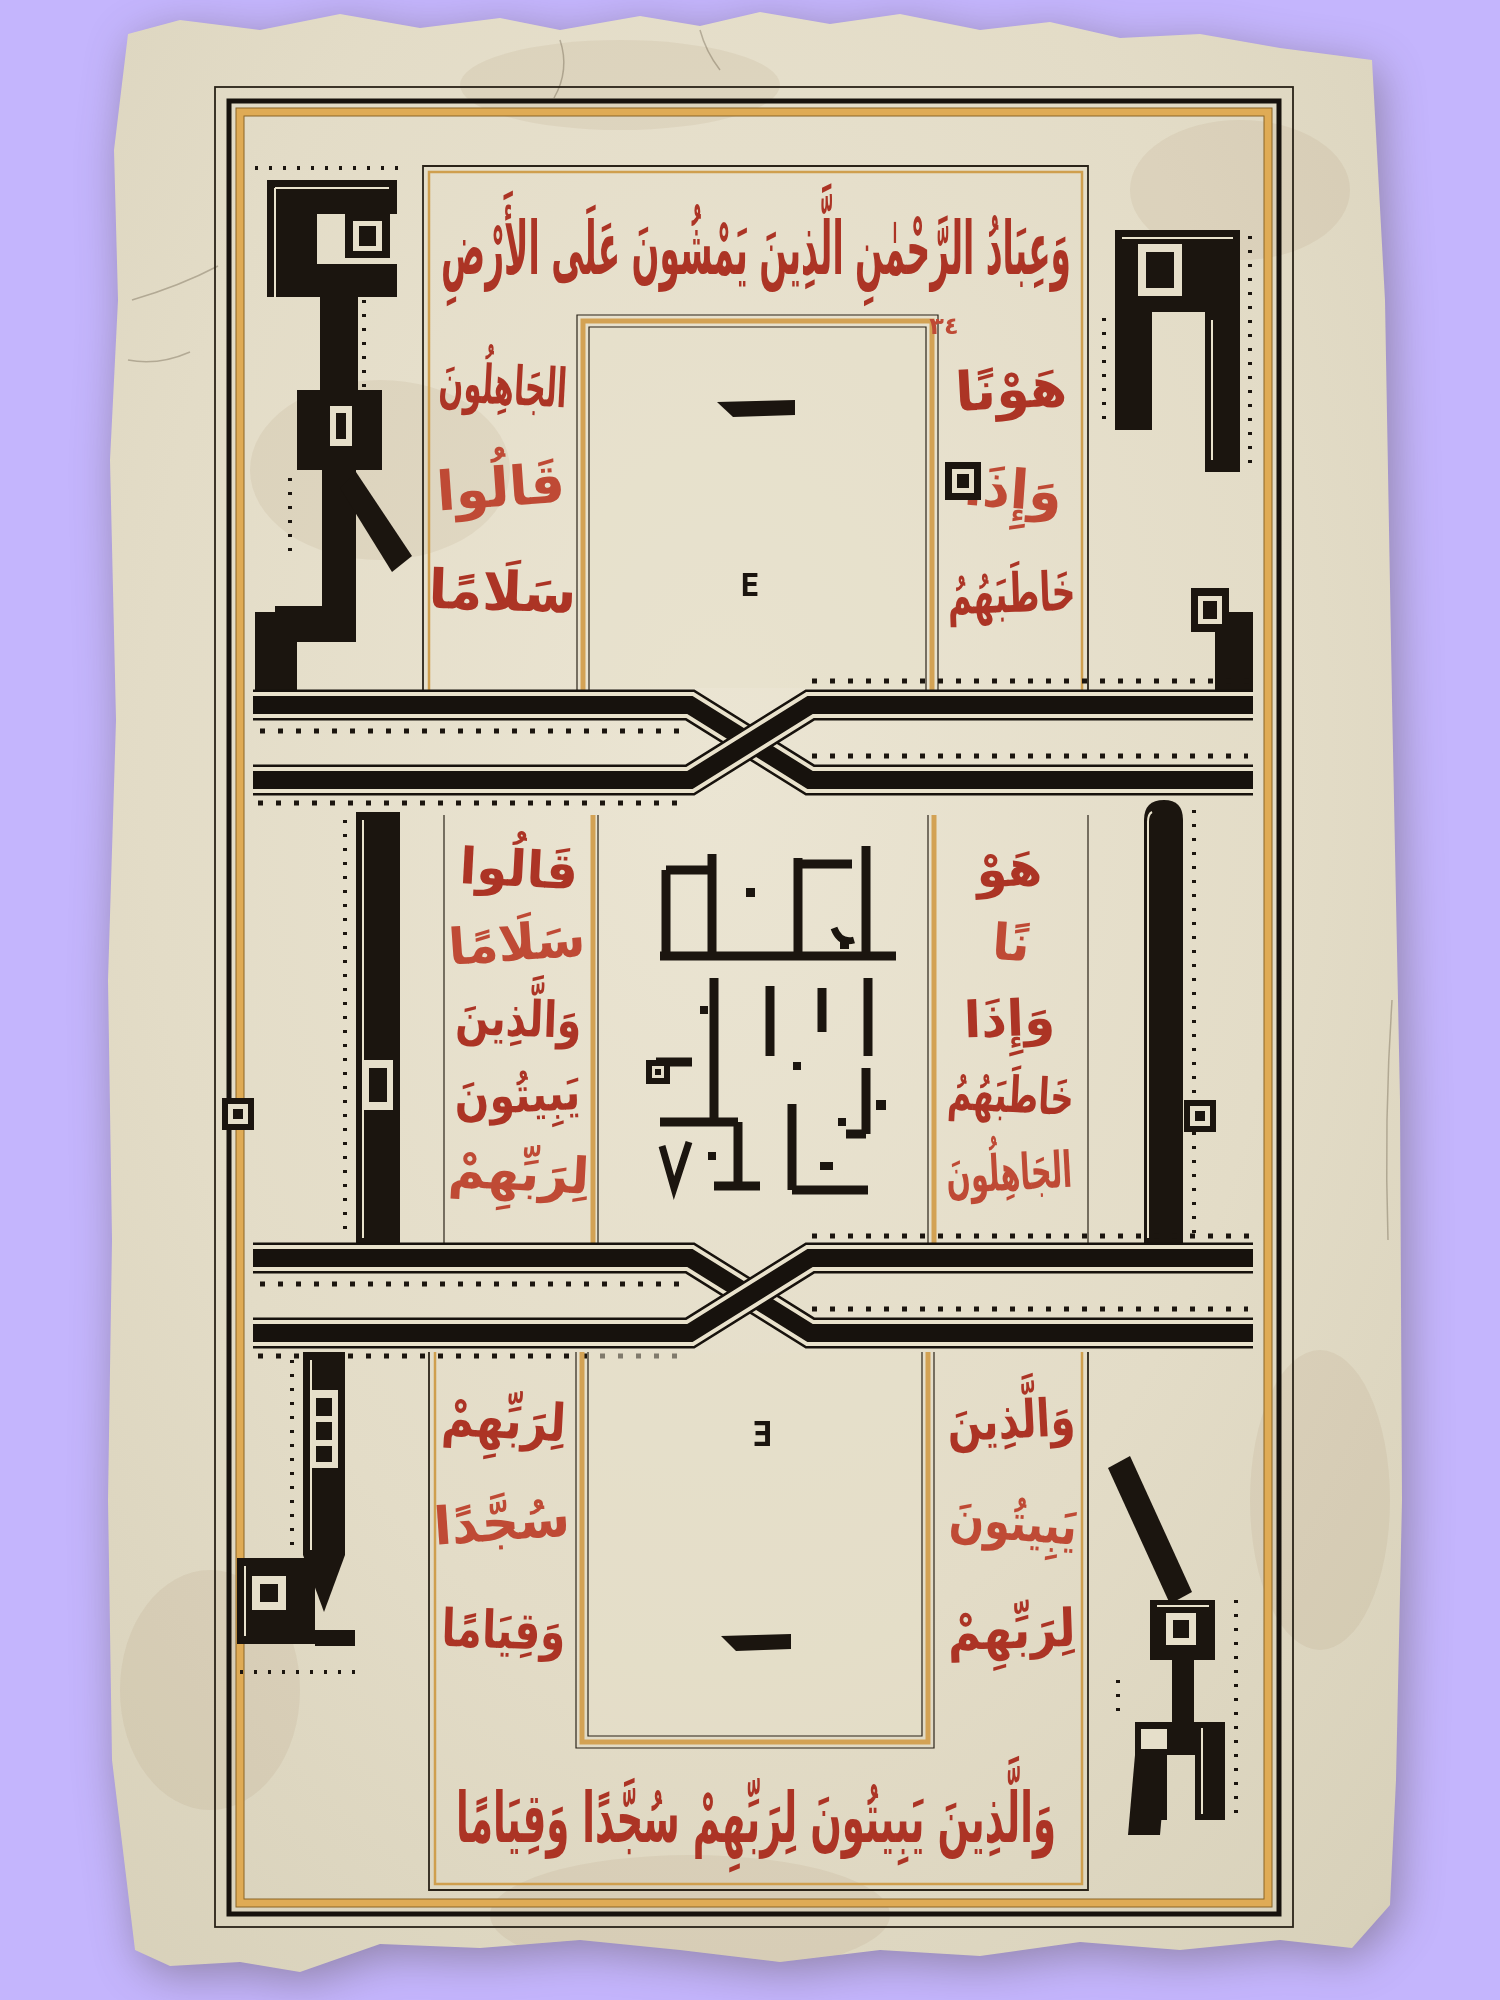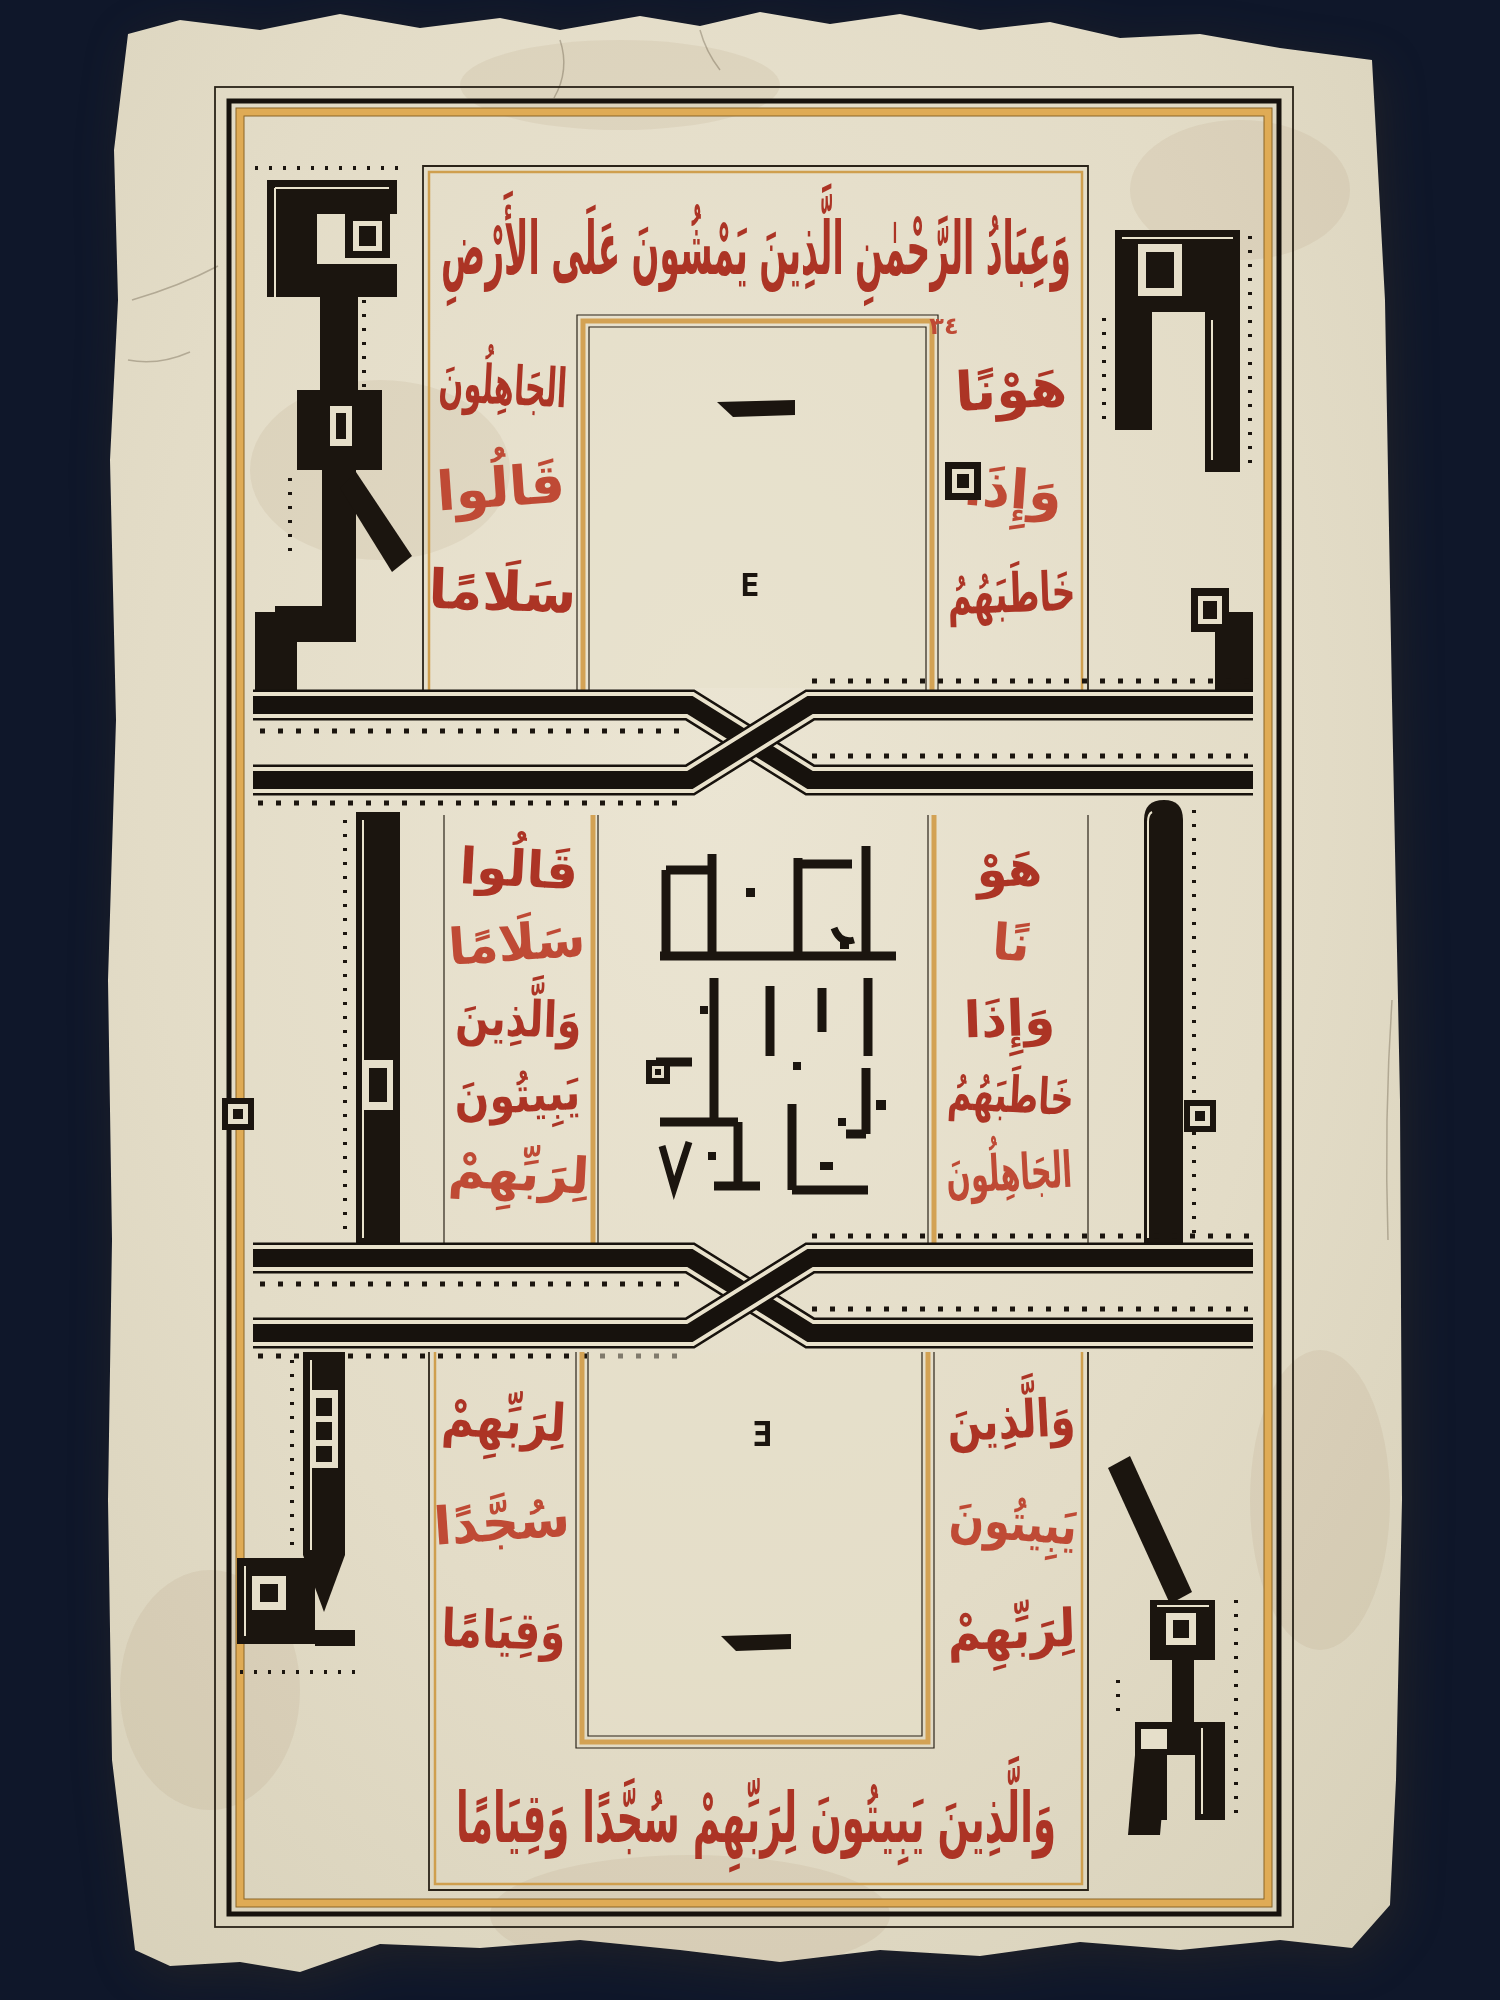--- a/index.html
+++ b/index.html
@@ -1,16 +1,16 @@
 <!DOCTYPE html>
 <html><head>
 <meta charset="utf-8">
 <style>
   html,body{margin:0;padding:0;background:#ffffff;}
-  .stage{position:relative;width:1500px;height:2000px;background:#0f172a;overflow:hidden;
+  .stage{position:relative;width:1500px;height:2000px;background:#c4b5fd;overflow:hidden;
          font-family:"DejaVu Sans",sans-serif;}
   .paper-wrap{position:absolute;inset:0;filter:drop-shadow(6px 10px 22px rgba(60,50,35,.38));}
   .paper{position:absolute;inset:0;
     background:radial-gradient(ellipse at 48% 38%, #ebe5d3 0%, #e3dcc7 52%, #d8d1ba 88%, #ccc4ab 100%);
     clip-path:polygon(128px 34px,180px 20px,260px 30px,340px 14px,420px 28px,500px 18px,560px 30px,
       640px 16px,700px 26px,760px 12px,830px 24px,900px 14px,980px 30px,1050px 22px,1120px 38px,
       1200px 34px,1280px 48px,1372px 60px,1385px 300px,1392px 700px,1400px 1100px,1402px 1500px,
       1396px 1780px,1390px 1905px,1352px 1948px,1280px 1940px,1180px 1950px,1080px 1942px,980px 1956px,
       880px 1950px,780px 1962px,680px 1950px,580px 1940px,480px 1948px,380px 1944px,300px 1972px,
       240px 1962px,170px 1966px,135px 1950px,112px 1760px,108px 1500px,112px 1240px,108px 980px,

